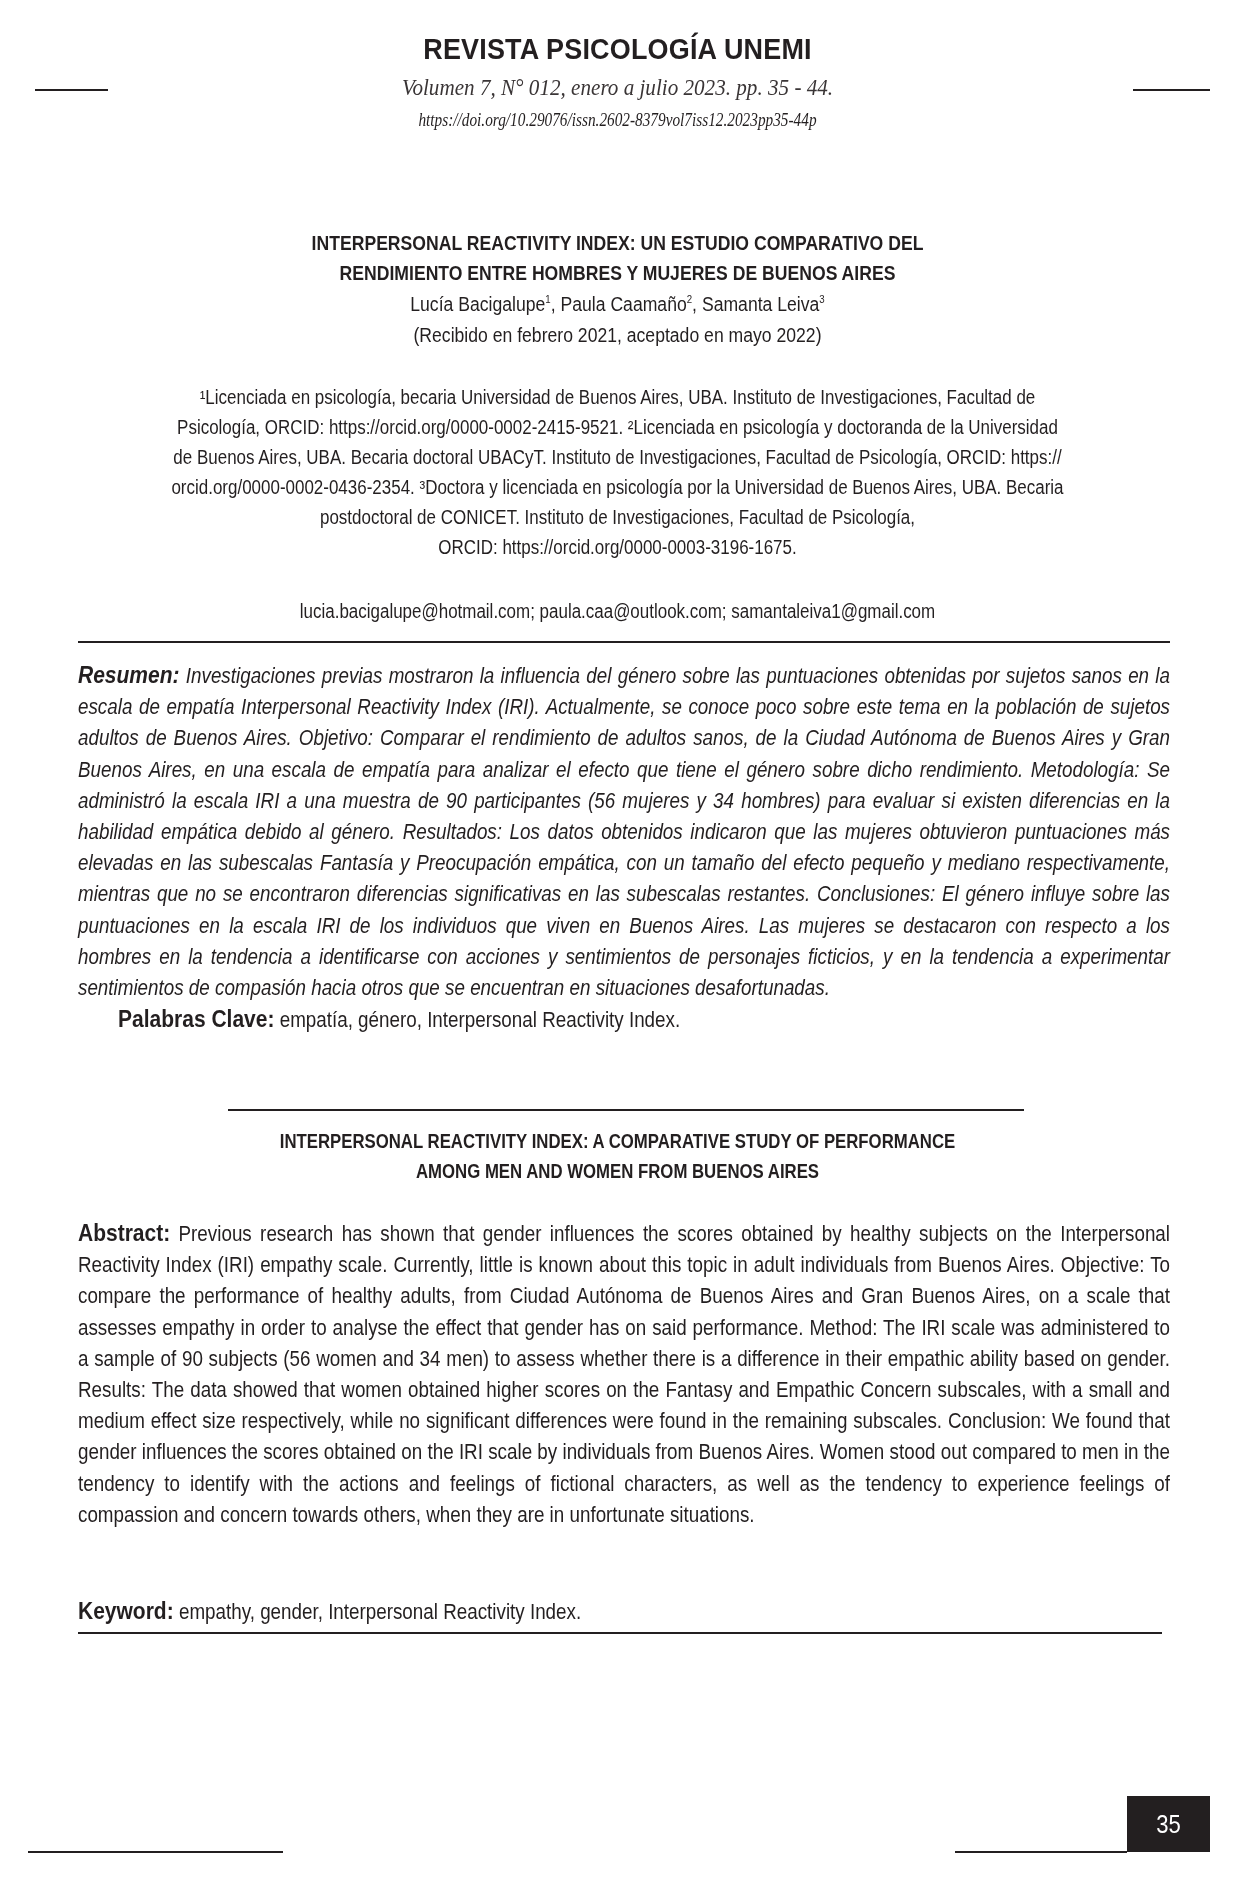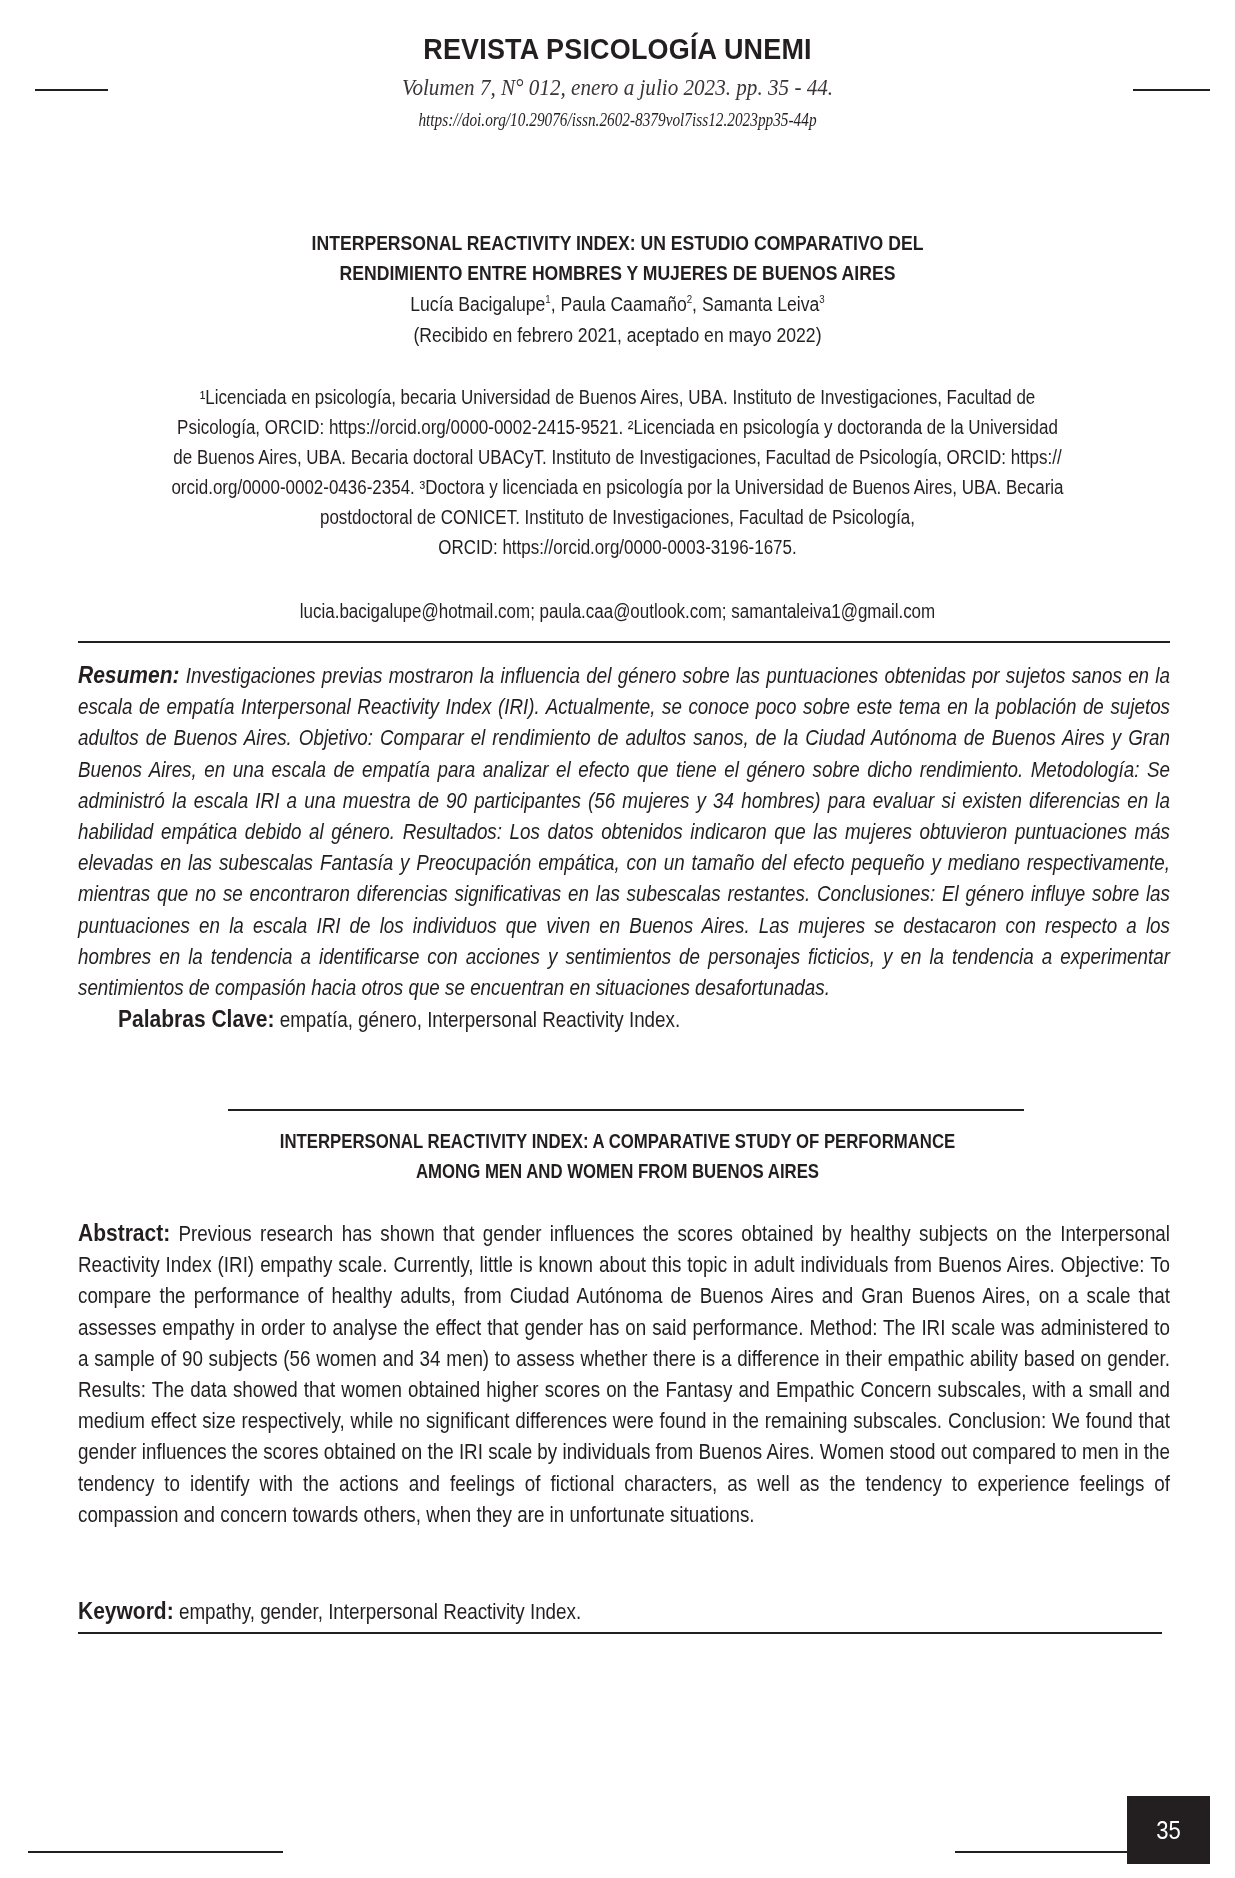--- a/index.html
+++ b/index.html
@@ -15,21 +15,21 @@
   .title-es { left: 0; width: 1235px; font-size: 20px; font-weight: bold; transform: scaleX(0.88); }
   .plain-line { left: 0; width: 1235px; font-size: 20px; transform: scaleX(0.88); }
   .affil-line { left: 60px; width: 1115px; font-size: 19.5px; transform: scaleX(0.87); }
 
   .para { left: 78px; width: 1092px; font-size: 21.5px; line-height: 31.2px; text-align: justify; transform-origin: left top; }
   .para-inner { width: 1248px; transform: scaleX(0.875); transform-origin: left top; text-align: justify; text-align-last: left; }
   .lead { font-weight: bold; font-size: 24px; }
 
   .title-en { left: 0; width: 1235px; font-size: 19.5px; font-weight: bold; transform: scaleX(0.86); }
 
-  #page-number-box { left: 1127px; top: 1796px; width: 83px; height: 68px; background: #231f20; color: #ffffff; display: flex; align-items: center; justify-content: center; font-size: 26px; }
+  #page-number-box { left: 1127px; top: 1796px; width: 83px; height: 56px; background: #231f20; color: #ffffff; display: flex; align-items: center; justify-content: center; font-size: 26px; }
   #page-number-box span { display: inline-block; transform: scaleX(0.85); }
   sup { font-size: 11px; vertical-align: super; line-height: 0; }
 </style>
 </head>
 <body>
 
 <div class="rule" style="left:35px; top:89px; width:73px; height:2px;"></div>
 <div class="rule" style="left:1133px; top:89px; width:77px; height:2px;"></div>
 <div id="journal-title" class="abs center">REVISTA PSICOLOGÍA UNEMI</div>
 <div id="volume-line" class="abs center">Volumen 7, N° 012, enero a julio 2023. pp. 35 - 44.</div>

